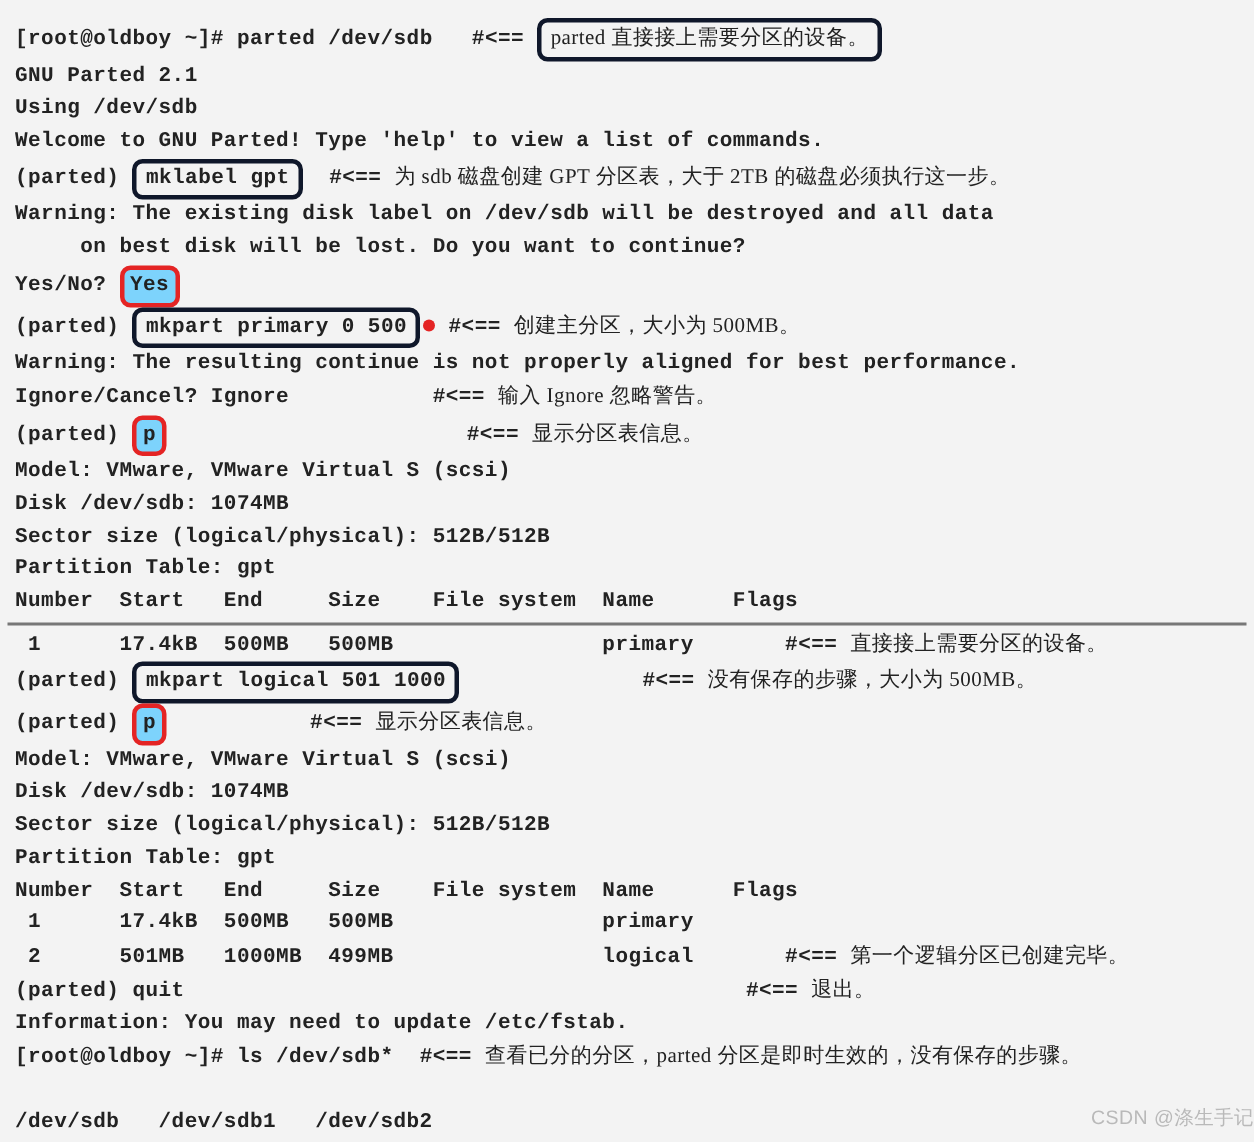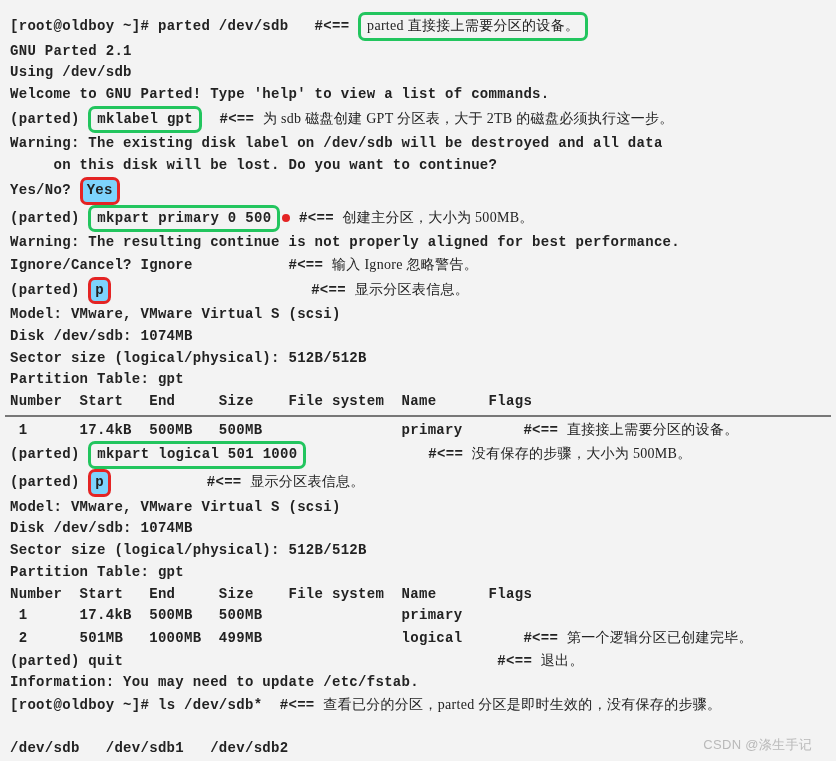--- a/index.html
+++ b/index.html
@@ -11,21 +11,21 @@
     line-height: 1.55;
     color: #222;
     width: 836px;
     box-sizing: border-box;
     font-weight: 600;
     letter-spacing: 0.3px;
   }
   .line { white-space: pre; }
   .redbox {
     display: inline-block;
-    border: 3px solid #22c55e;
+    border: 3px solid #0f172a;
     border-radius: 7px;
     padding: 0 6px;
     background: #f3f3f3;
     font-weight: bold;
   }
   .redboxtight {
     display: inline-block;
     border: 3px solid #e42424;
     border-radius: 7px;
     padding: 0 4px;
@@ -37,21 +37,21 @@
   .bold { font-weight: bold; }
   .reddot {
      display:inline-block;
      width:8px;height:8px;border-radius:50%;
      background:#e42424;
      vertical-align: middle;
      margin-left:2px;
   }
   .watermark {
     position: absolute;
-    right: 24px;
+    right: 0;
     bottom: 6px;
     font-family: sans-serif;
     color: #b9b9b9;
     font-size: 13px;
     font-weight: normal;
   }
   .hr {
     border-top: 2px solid #777;
     height:0;
     margin: 2px -5px;
@@ -62,21 +62,21 @@
 
 <div class="line"><span>[root@oldboy ~]# </span><span>parted /dev/sdb</span>   <span class="arrow">#&lt;== </span><span class="redbox"><span class="annot">parted 直接接上需要分区的设备。</span></span></div>
 
 <div class="line">GNU Parted 2.1</div>
 <div class="line">Using /dev/sdb</div>
 <div class="line">Welcome to GNU Parted! Type 'help' to view a list of commands.</div>
 
 <div class="line"><span>(parted) </span><span class="redbox"><span>mklabel gpt</span></span>  <span class="arrow">#&lt;== </span><span class="annot">为 sdb 磁盘创建 GPT 分区表，大于 2TB 的磁盘必须执行这一步。</span></div>
 
 <div class="line">Warning: The existing disk label on /dev/sdb will be destroyed and all data</div>
-<div class="line">     on this disk will be lost. Do you want to continue?</div>
+<div class="line">     on best disk will be lost. Do you want to continue?</div>
 
 <div class="line"><span>Yes/No? </span><span class="redboxtight"><span>Yes</span></span></div>
 
 <div class="line"><span>(parted) </span><span class="redbox"><span>mkpart primary 0 500</span></span><span class="reddot"></span> <span class="arrow">#&lt;== </span><span class="annot">创建主分区，大小为 500MB。</span></div>
 
 <div class="line">Warning: The resulting continue is not properly aligned for best performance.</div>
 
 <div class="line"><span>Ignore/Cancel? </span><span class="bold">Ignore</span>           <span class="arrow">#&lt;== </span><span class="annot">输入 Ignore 忽略警告。</span></div>
 
 <div class="line"><span>(parted) </span><span class="redboxtight"><span>p</span></span>                       <span class="arrow">#&lt;== </span><span class="annot">显示分区表信息。</span></div>

